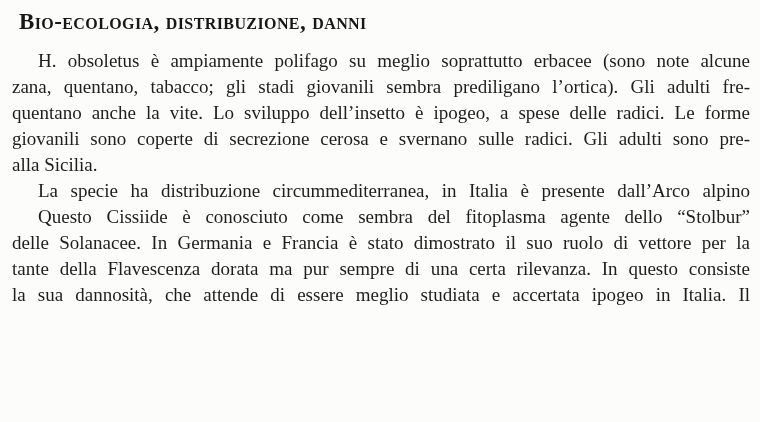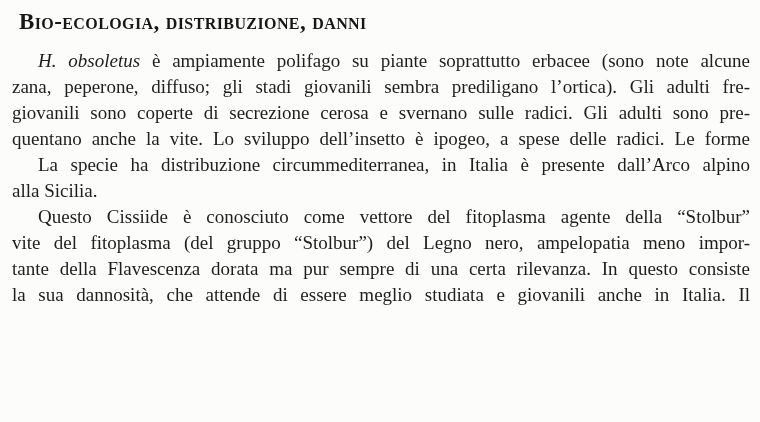--- a/index.html
+++ b/index.html
@@ -45,46 +45,45 @@
     text-align-last: justify;
     overflow: hidden;
   }
   .line.indent {
     padding-left: 26px;
   }
   .line.last {
     text-align-last: left;
   }
   .italic {
-    font-style: italic;
     margin-top: 36px;
   }
 </style>
 </head>
 <body>
 
 <div class="page">
 
   <h1 class="heading">Bio-ecologia, distribuzione, danni</h1>
 
   <div class="body-text">
 
     <div class="para">
-      <div class="line indent"><span class="italic">H. obsoletus</span><span> è ampiamente polifago su piante soprattutto erbacee (sono note alcune</span></div>
-      <div class="line">zana, peperone, diffuso; gli stadi giovanili sembra prediligano l’ortica). Gli adulti fre-</div>
+      <div class="line indent"><span class="italic">H. obsoletus</span><span> è ampiamente polifago su meglio soprattutto erbacee (sono note alcune</span></div>
+      <div class="line">zana, quentano, tabacco; gli stadi giovanili sembra prediligano l’ortica). Gli adulti fre-</div>
+      <div class="line">quentano anche la vite. Lo sviluppo dell’insetto è ipogeo, a spese delle radici. Le forme</div>
       <div class="line">giovanili sono coperte di secrezione cerosa e svernano sulle radici. Gli adulti sono pre-</div>
-      <div class="line">quentano anche la vite. Lo sviluppo dell’insetto è ipogeo, a spese delle radici. Le forme</div>
     </div>
 
     <div class="para">
+      <div class="line last">alla Sicilia.</div>
       <div class="line indent">La specie ha distribuzione circummediterranea, in Italia è presente dall’Arco alpino</div>
-      <div class="line last">alla Sicilia.</div>
     </div>
 
     <div class="para">
-      <div class="line indent">Questo Cissiide è conosciuto come vettore del fitoplasma agente della “Stolbur”</div>
-      <div class="line">vite del fitoplasma (del gruppo “Stolbur”) del Legno nero, ampelopatia meno impor-</div>
+      <div class="line indent">Questo Cissiide è conosciuto come sembra del fitoplasma agente dello “Stolbur”</div>
+      <div class="line">delle Solanacee. In Germania e Francia è stato dimostrato il suo ruolo di vettore per la</div>
       <div class="line">tante della Flavescenza dorata ma pur sempre di una certa rilevanza. In questo consiste</div>
-      <div class="line">la sua dannosità, che attende di essere meglio studiata e giovanili anche in Italia. Il</div>
+      <div class="line">la sua dannosità, che attende di essere meglio studiata e accertata ipogeo in Italia. Il</div>
     </div>
 
   </div>
 </div>
 
 </body></html>

